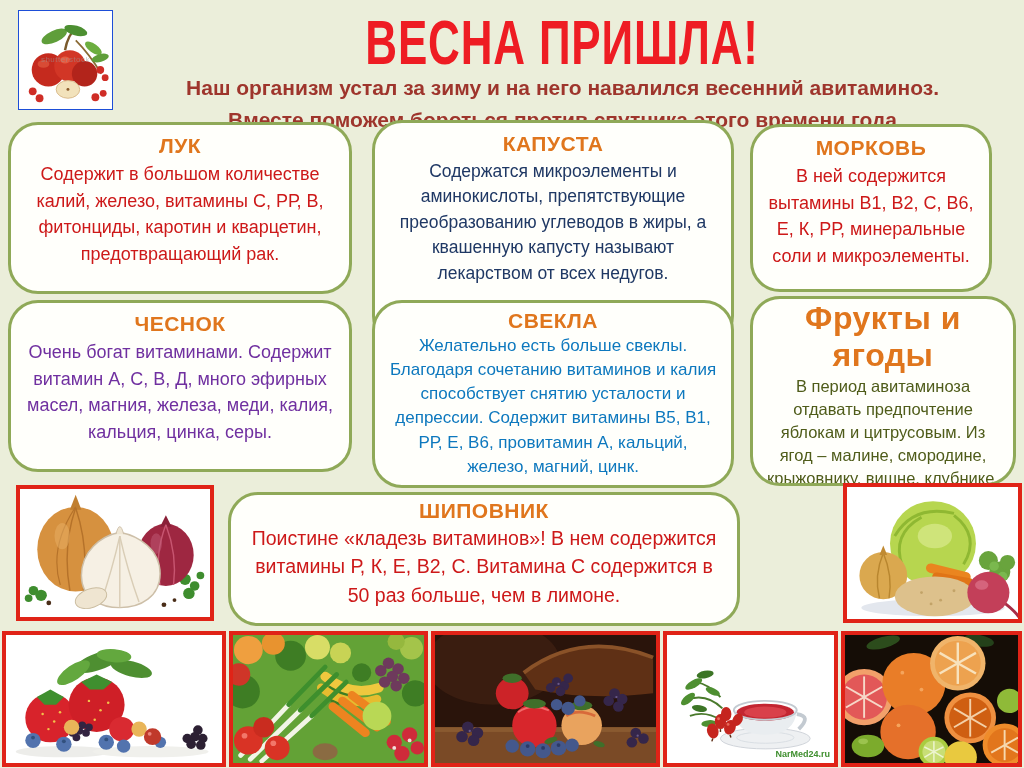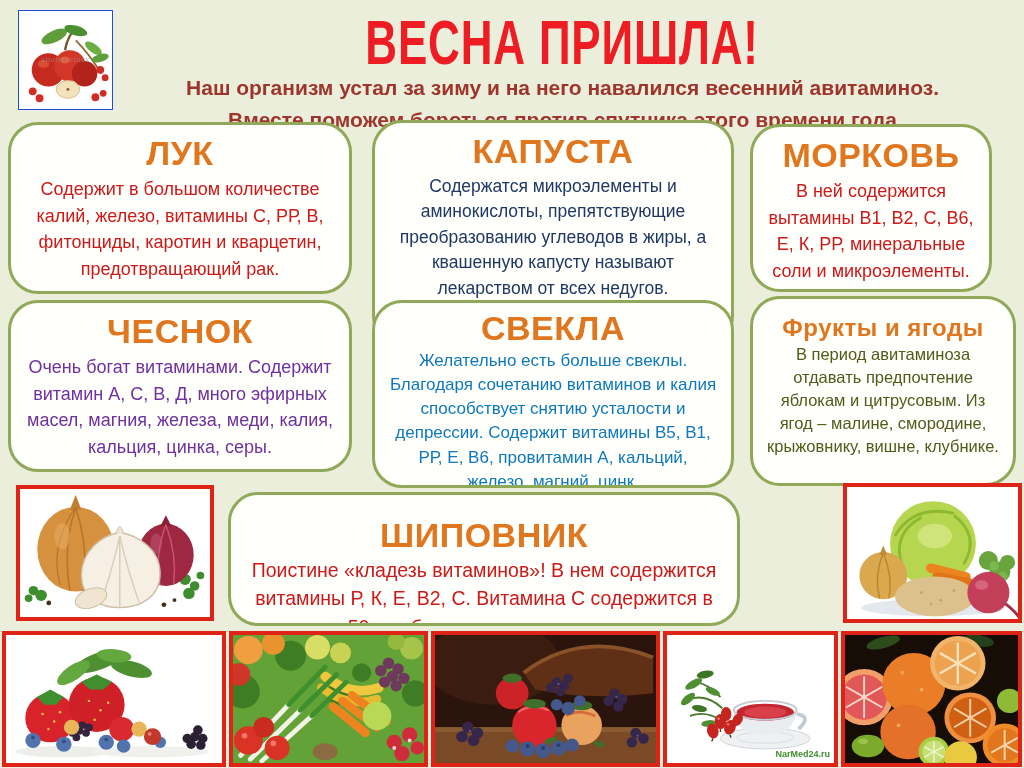--- a/index.html
+++ b/index.html
@@ -35,32 +35,32 @@
   .subtitle-wrap{left:110px;top:72px;width:905px;text-align:center;
     color:var(--subtitle-red);font-weight:bold;font-size:21px;line-height:1.5}
   
   .card{
     position:absolute;background:var(--card-bg);
     border:3px solid var(--card-border);border-radius:30px;
     box-sizing:border-box;text-align:center;overflow:hidden;
   }
   .card-title{
     font-weight:bold;color:var(--heading-orange);
-    font-size:34px;margin-top:9px;letter-spacing:.5px;
-  }
-  .card-title.small{font-size:24px;margin-top:15px}
+    font-size:21px;margin-top:9px;letter-spacing:.5px;
+  }
+  .card-title.small{font-size:32px;margin-top:1px}
   .card-body{font-weight:normal;font-size:18px;line-height:1.48;padding:3px 12px 0}
   .t-red{color:var(--text-red)} .t-navy{color:var(--text-navy)}
   .t-purple{color:var(--text-purple)} .t-blue{color:var(--text-blue)}
   .t-olive{color:var(--text-olive)}
   .card.c-kapusta .card-body{font-size:17.5px;line-height:1.45}
   .card.c-svekla .card-body{font-size:17px;line-height:1.42;padding-top:1px}
   .card.c-svekla .card-title{margin-top:6px}
   .card.c-frukty .card-body{font-size:16.5px;line-height:1.4;padding-top:1px}
-  .card.c-shipovnik .card-title{margin-top:21px}
+  .card.c-shipovnik .card-title{margin-top:4px}
   .card.c-shipovnik .card-body{font-size:19.5px;line-height:1.45;padding:1px 18px 0}
   
   .photo{
     position:absolute;border:4px solid var(--photo-border);
     box-sizing:border-box;background:#fff;overflow:hidden;
   }
   .photo svg{display:block;width:100%;height:100%}
   .tea-mark{
     position:absolute;right:4px;bottom:3px;text-align:right;
     font-size:9px;font-weight:bold;color:#3f8f2f;line-height:1.1;

